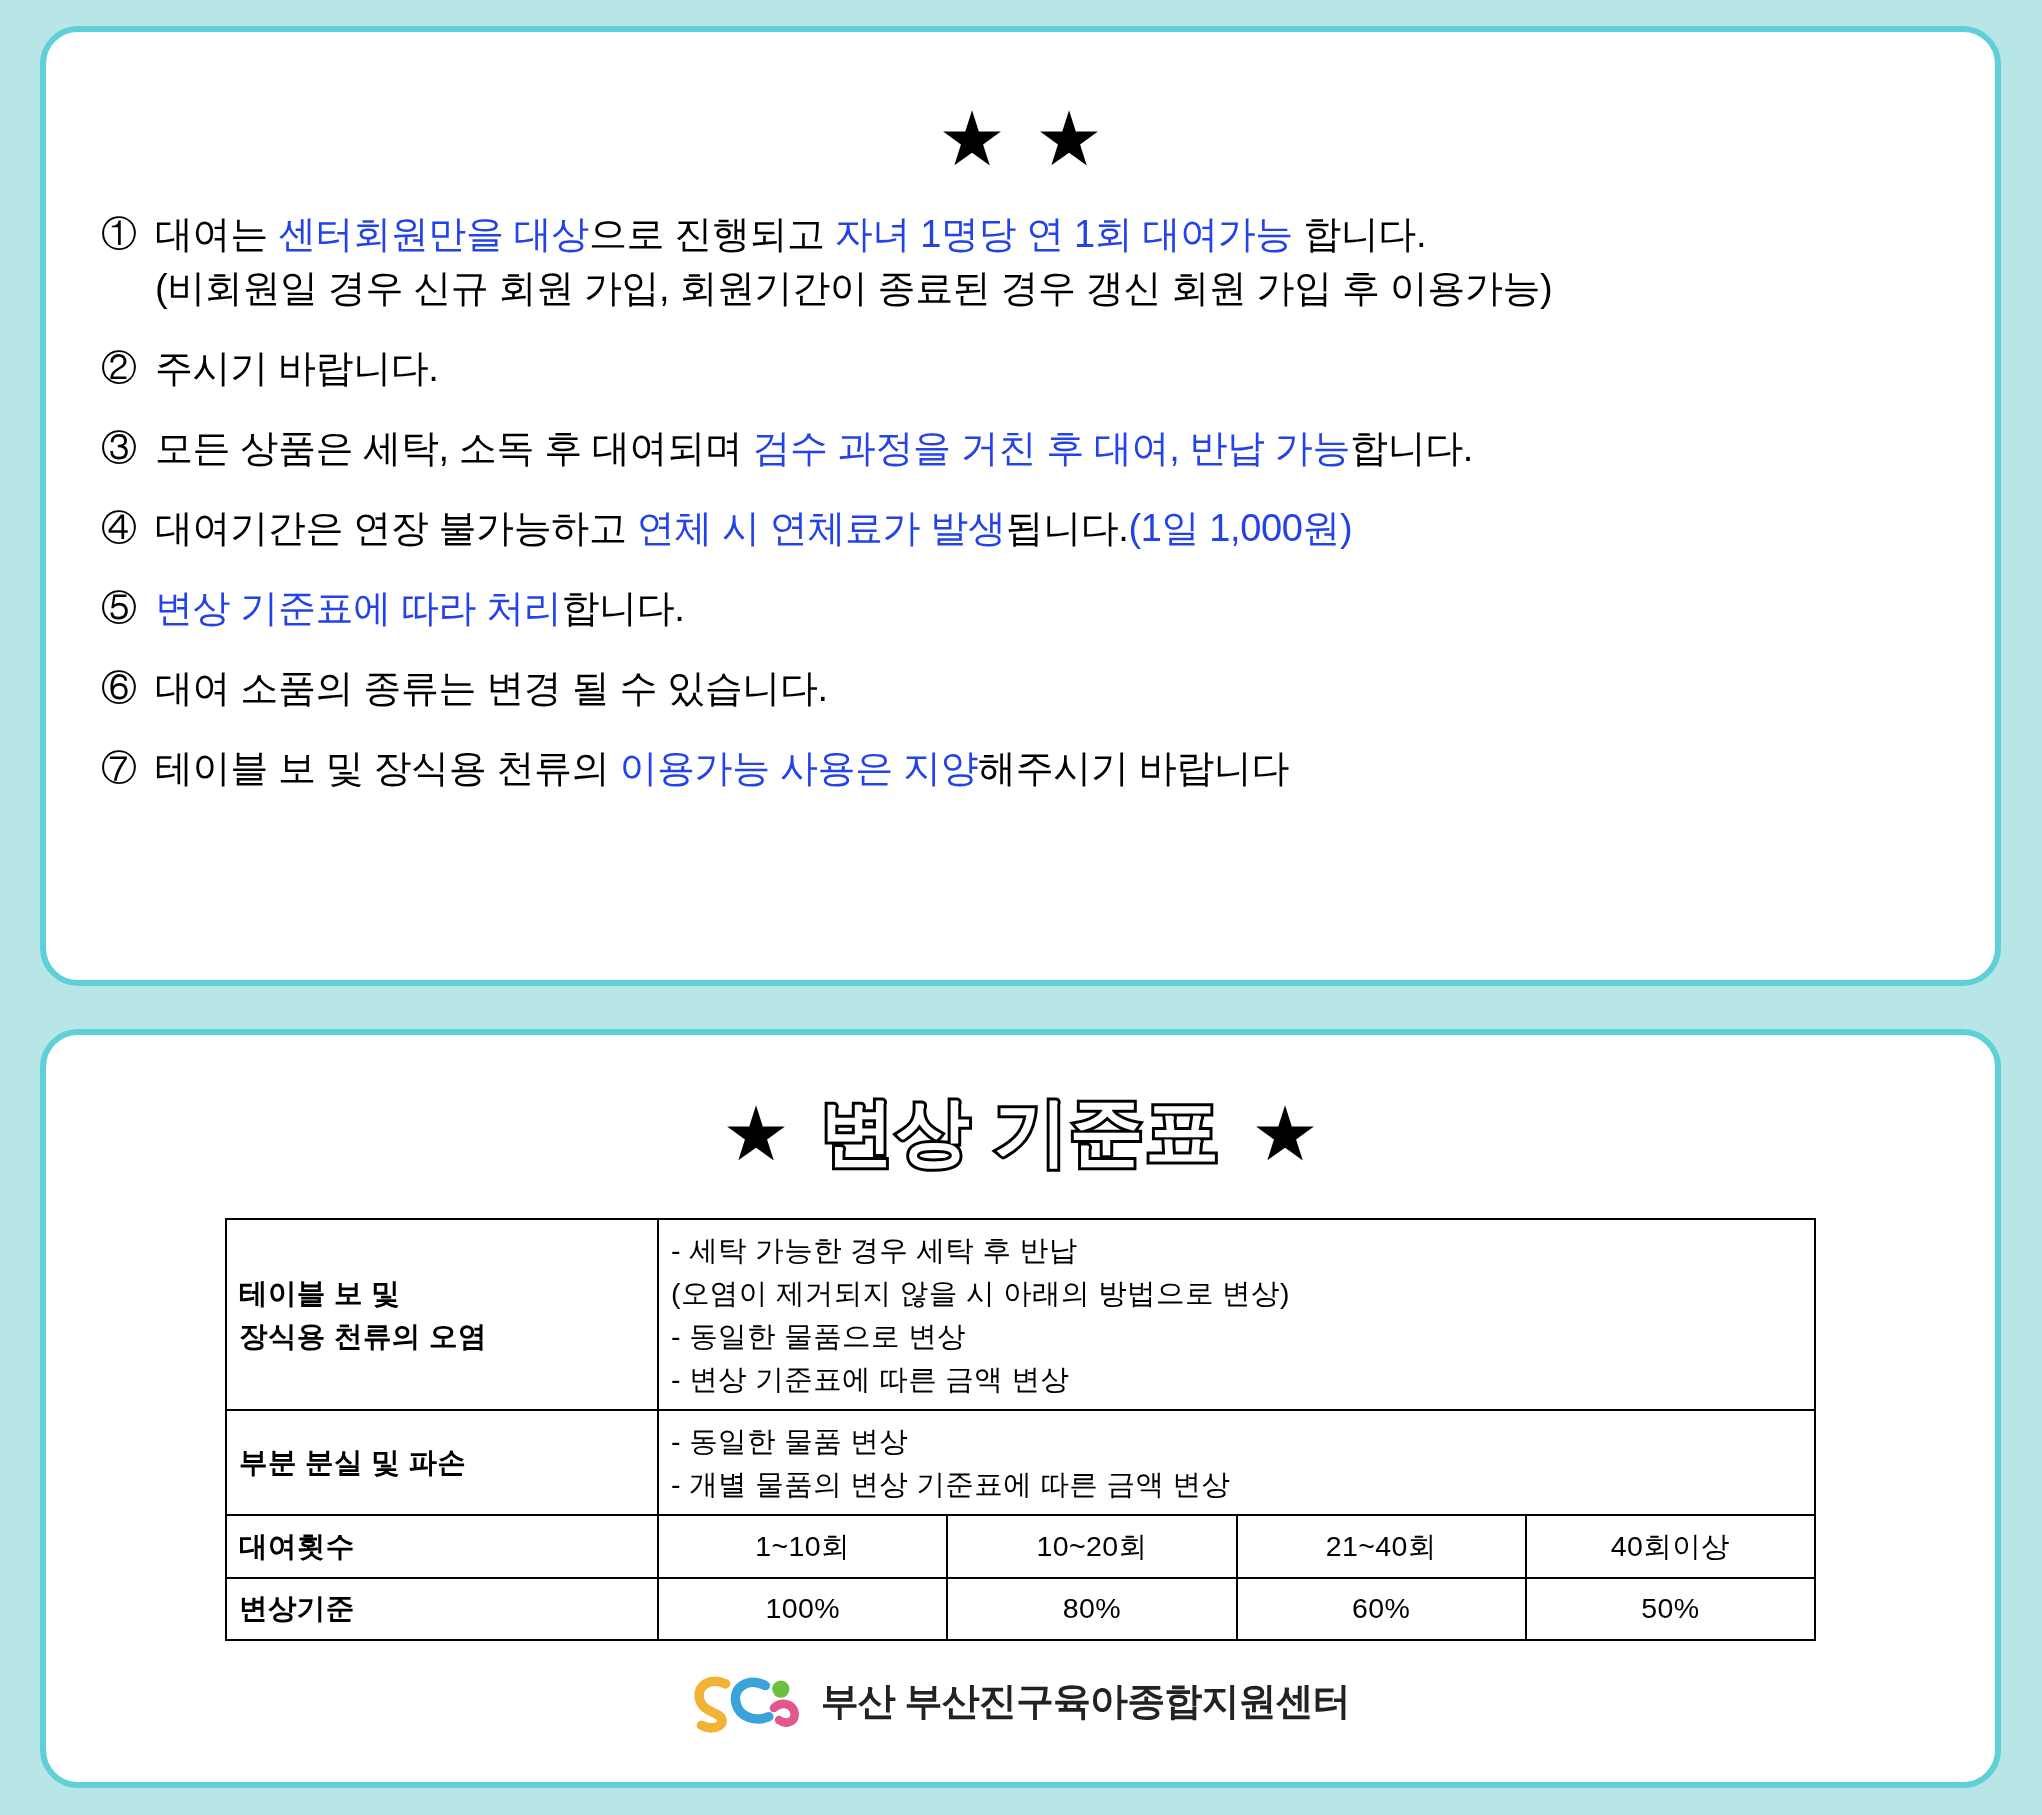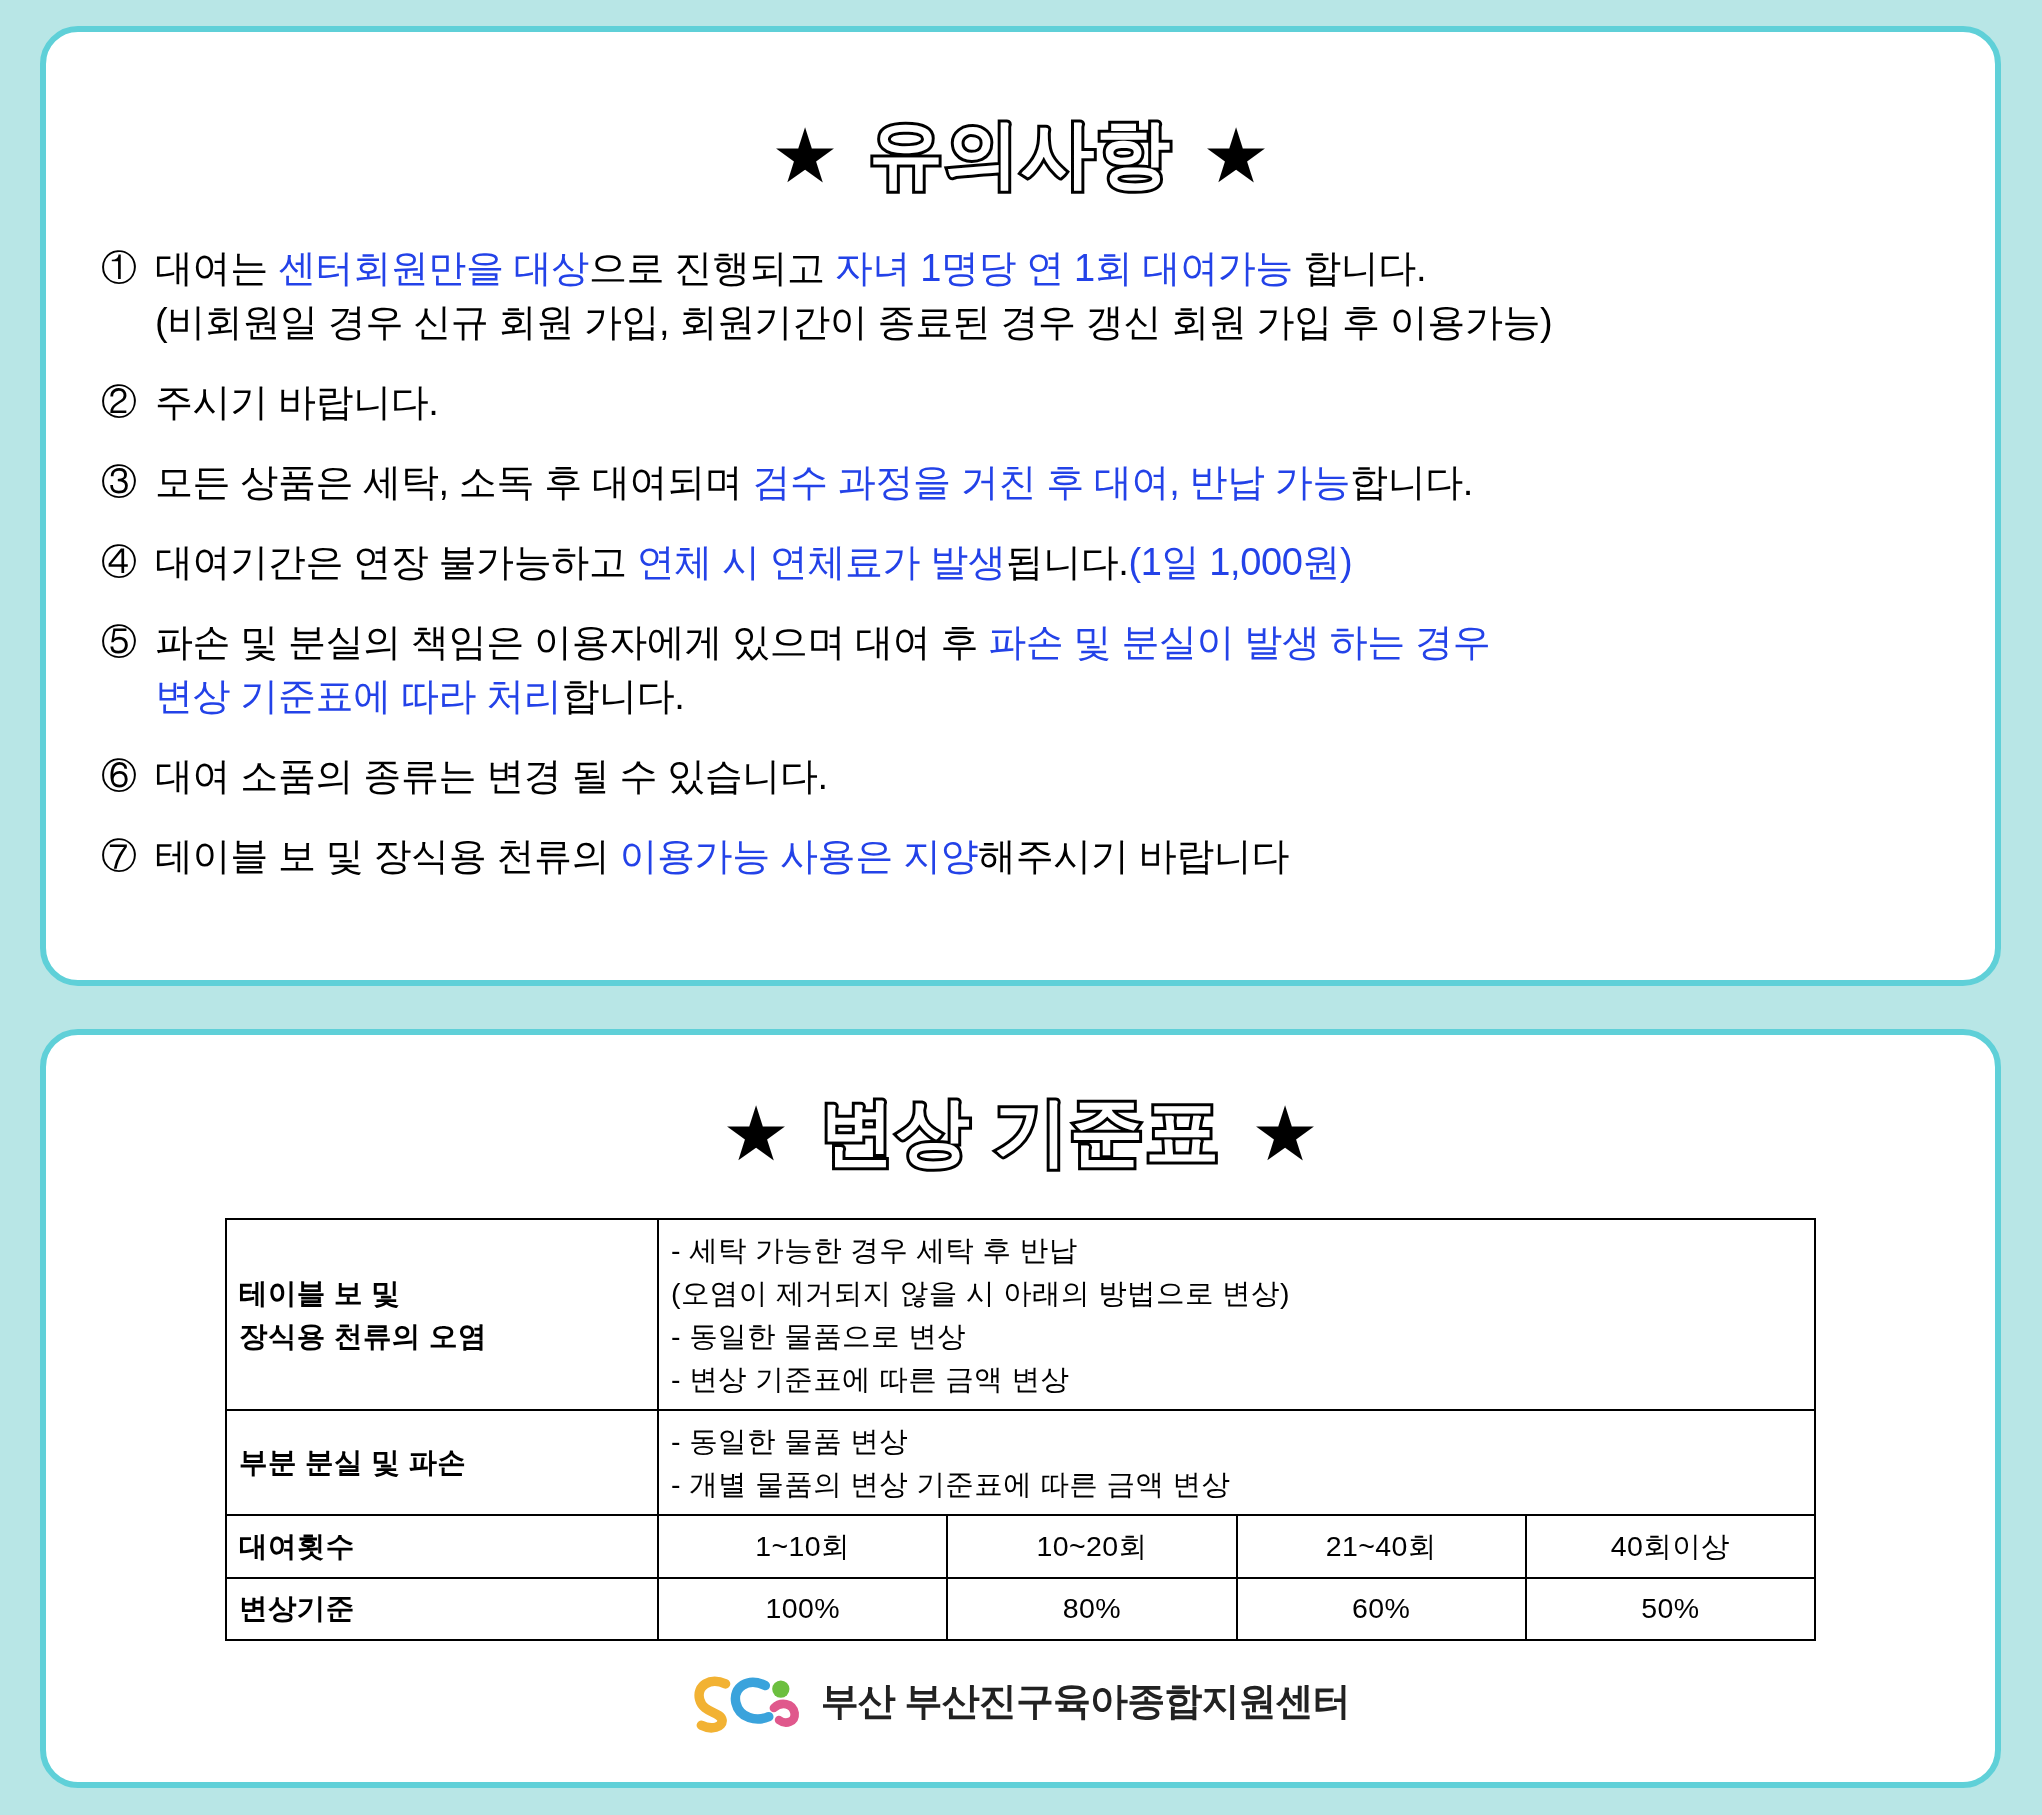--- a/index.html
+++ b/index.html
@@ -167,21 +167,20 @@
 </head>
 <body>
 
 <div class="page">
 
   <div class="watermark">이 디자인은 미리캔버스에서 제작되었음</div>
 
   <div class="card" id="card-notice">
     <div class="heading">
       <span class="star">★</span>
-      <span class="heading-text">유의사항</span>
       <span class="star">★</span>
     </div>
     <div class="notice-list" id="notice-list">
         <div class="notice-item">
           <div class="num">①</div>
           <div class="notice-body">
             <div><span>대여는 </span><span class="hl">센터회원만을 대상</span><span>으로 진행되고 </span><span class="hl">자녀 1명당 연 1회 대여가능</span><span> 합니다.</span></div>
             <div><span>(비회원일 경우 신규 회원 가입, 회원기간이 종료된 경우 갱신 회원 가입 후 이용가능)</span></div>
           </div>
         </div>
@@ -199,21 +198,20 @@
         </div>
         <div class="notice-item">
           <div class="num">④</div>
           <div class="notice-body">
             <div><span>대여기간은 연장 불가능하고 </span><span class="hl">연체 시 연체료가 발생</span><span>됩니다.</span><span class="hl">(1일 1,000원)</span></div>
           </div>
         </div>
         <div class="notice-item">
           <div class="num">⑤</div>
           <div class="notice-body">
-            <div><span>파손 및 분실의 책임은 이용자에게 있으며 대여 후 </span><span class="hl">파손 및 분실이 발생 하는 경우</span></div>
             <div><span class="hl">변상 기준표에 따라 처리</span><span>합니다.</span></div>
           </div>
         </div>
         <div class="notice-item">
           <div class="num">⑥</div>
           <div class="notice-body">
             <div><span>대여 소품의 종류는 변경 될 수 있습니다.</span></div>
           </div>
         </div>
         <div class="notice-item">

